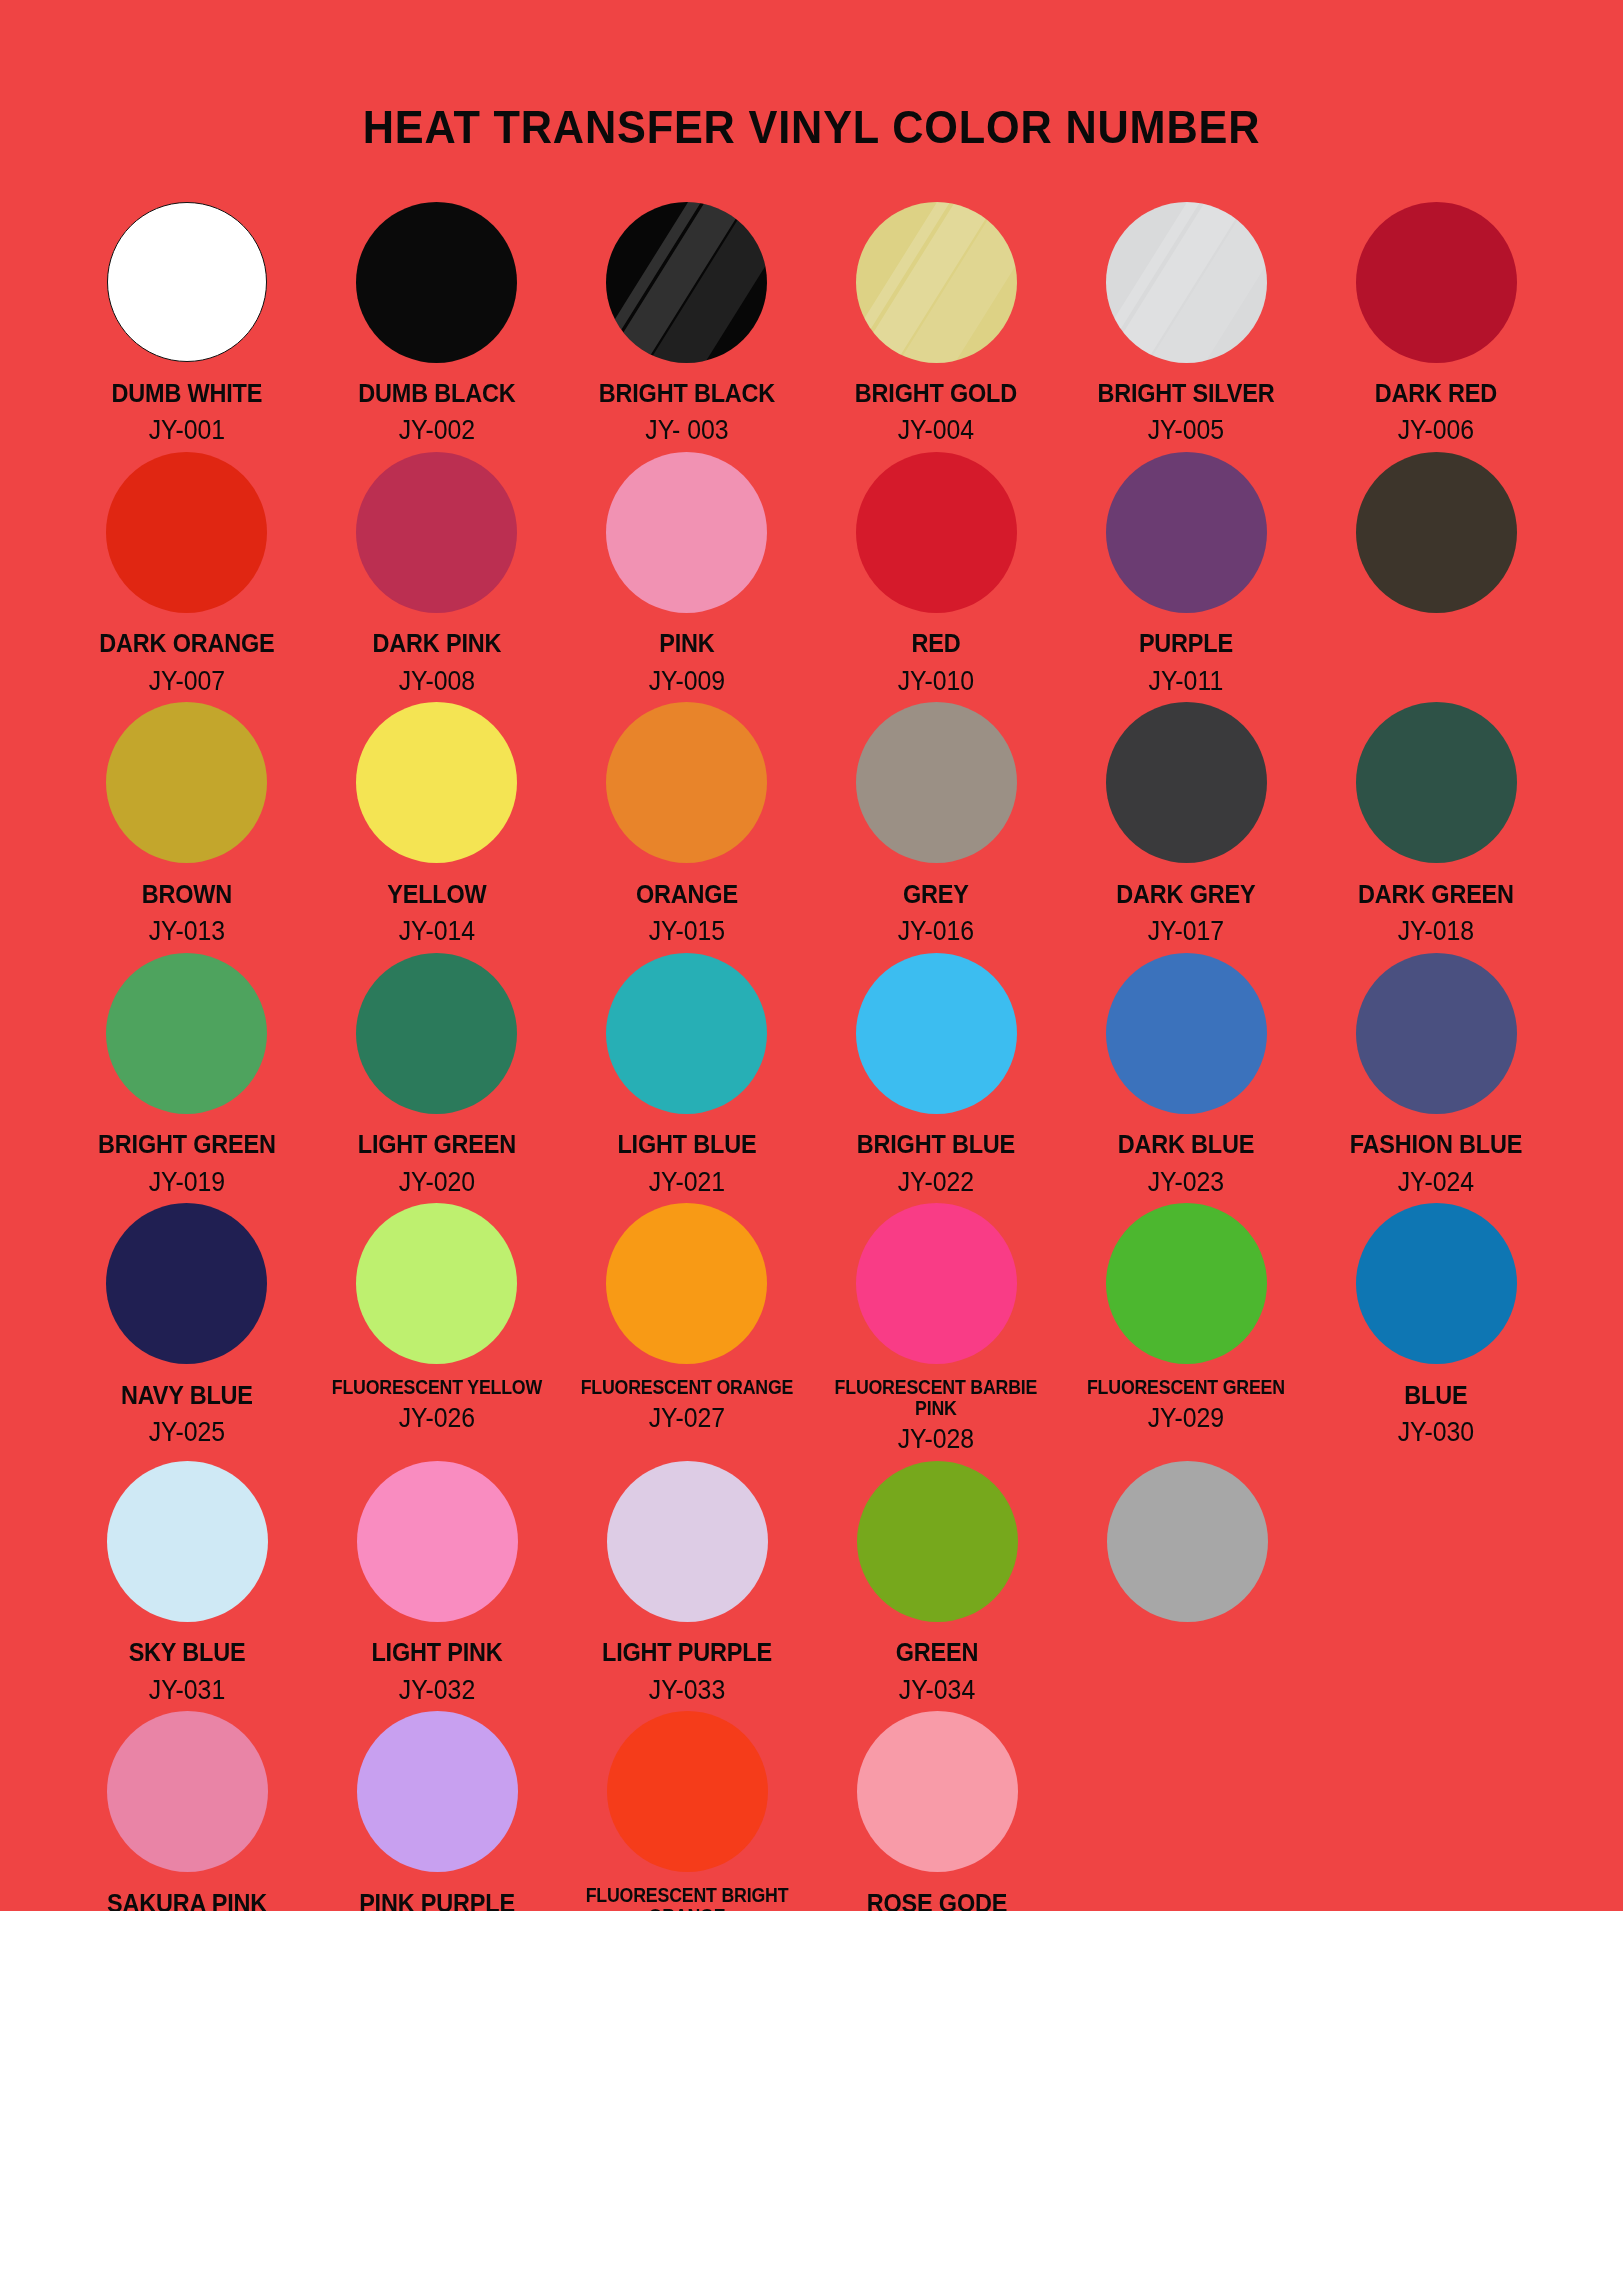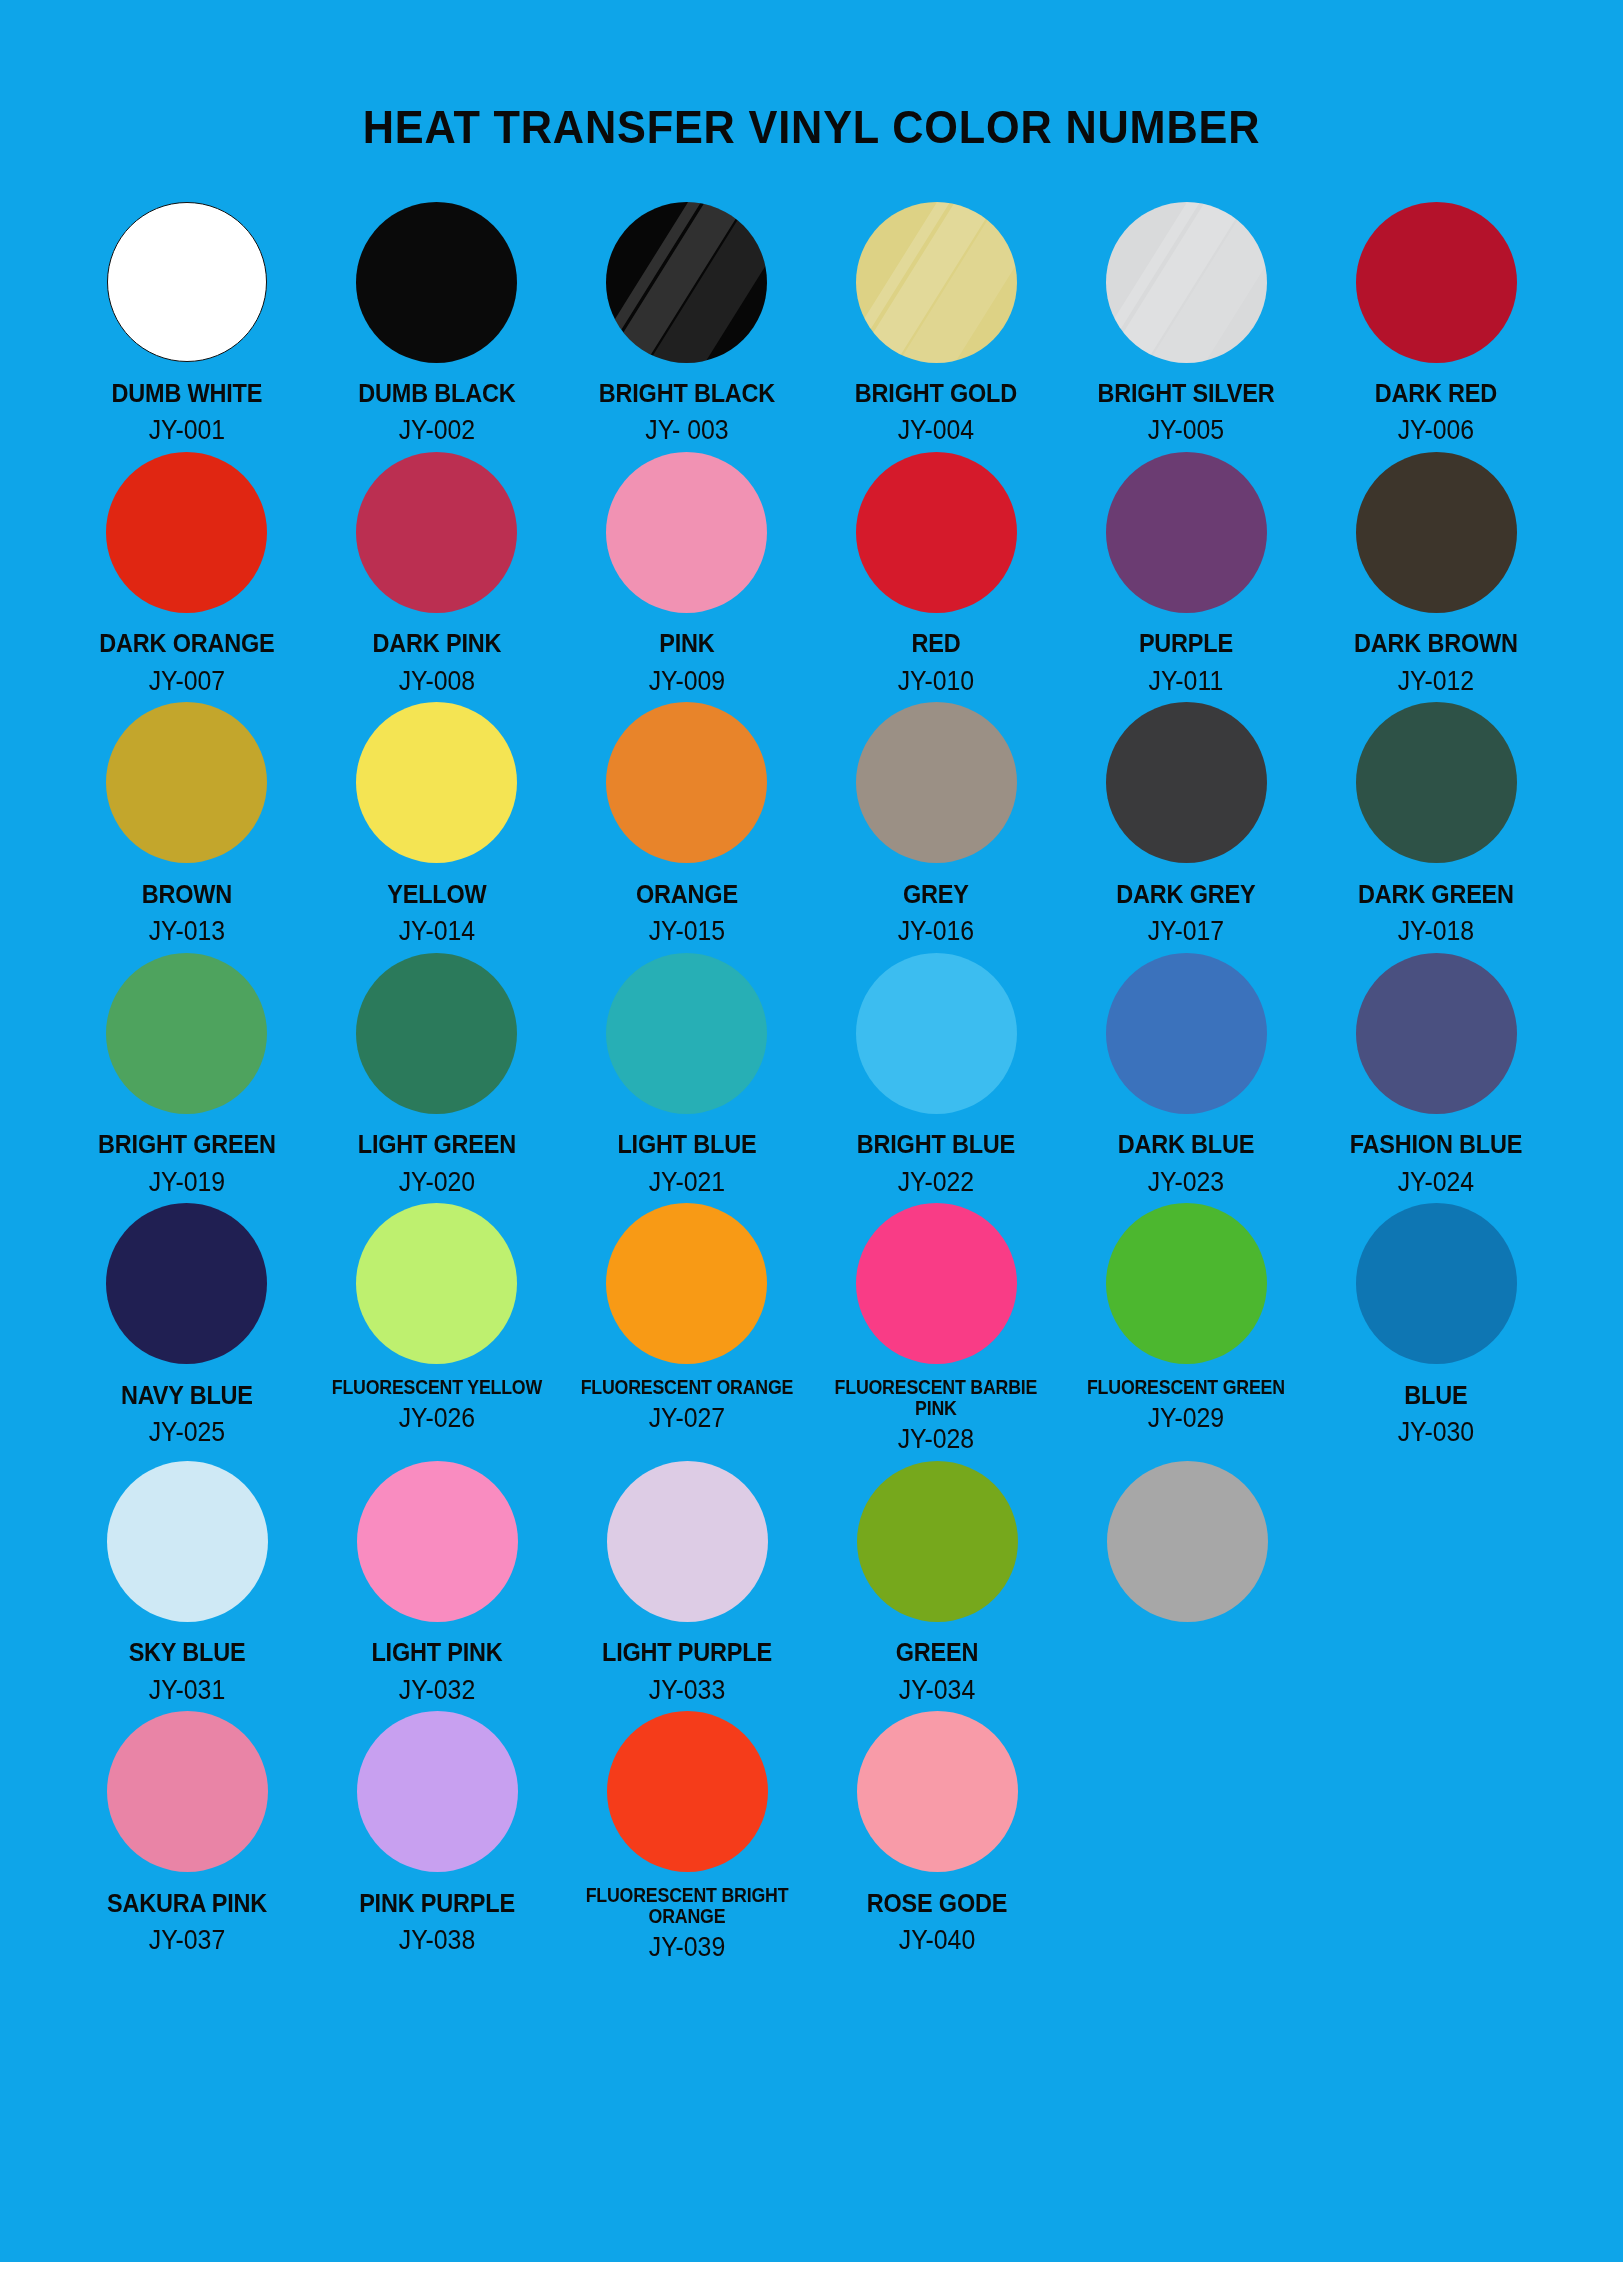--- a/index.html
+++ b/index.html
@@ -9,22 +9,22 @@
   }
   body {
     width: 1623px;
     height: 2295px;
     font-family: "Liberation Sans", sans-serif;
     -webkit-font-smoothing: antialiased;
   }
   .page {
     position: relative;
     width: 1623px;
-    height: 2262px;
-    background: #0ea5e9;
+    height: 1911px;
+    background: #ef4444;
     box-sizing: border-box;
     overflow: hidden;
   }
   .page-title {
     text-align: center;
     font-size: 46px;
     font-weight: bold;
     letter-spacing: 0.9px;
     color: #0a0a0a;
     padding-top: 100px;
@@ -242,24 +242,20 @@
           </div>
           <div class="label-block">
             <div class="name">PURPLE</div>
             <div class="code">JY-011</div>
           </div>
         </div>
         <div class="cell">
           <div class="swatch-wrap">
             <div class="swatch" title="DARK BROWN" style="background: rgb(61, 53, 43);"></div>
           </div>
-          <div class="label-block">
-            <div class="name">DARK BROWN</div>
-            <div class="code">JY-012</div>
-          </div>
         </div>
       </div>
       <div class="row">
         <div class="cell">
           <div class="swatch-wrap">
             <div class="swatch" title="BROWN" style="background: rgb(195, 166, 44);"></div>
           </div>
           <div class="label-block">
             <div class="name">BROWN</div>
             <div class="code">JY-013</div>

